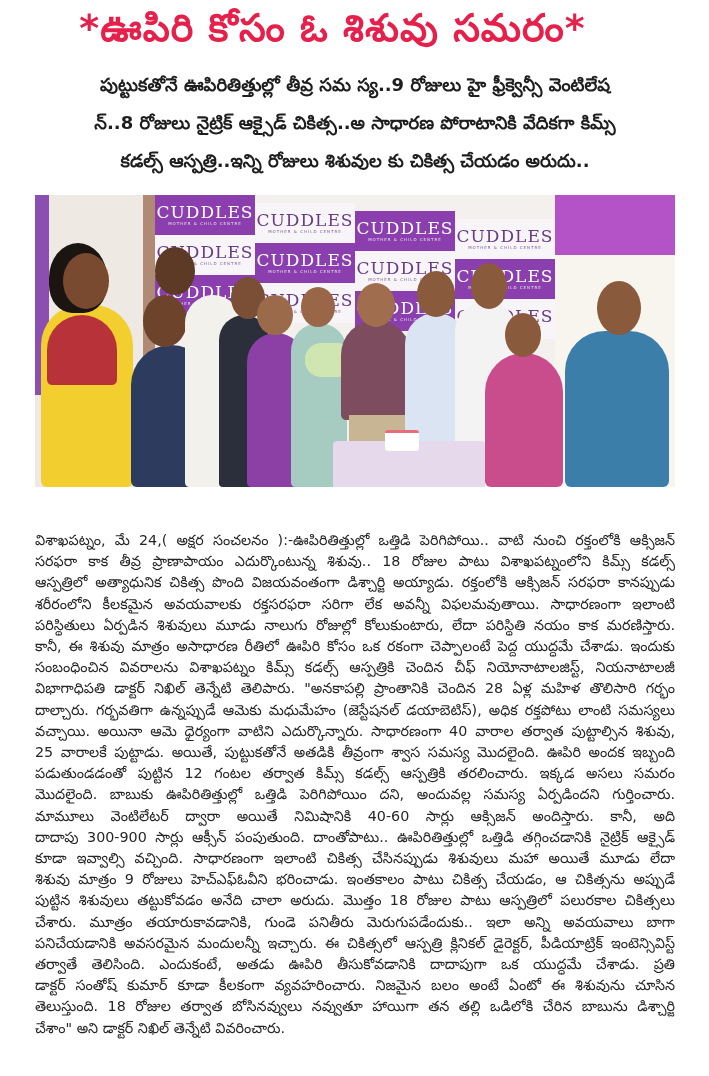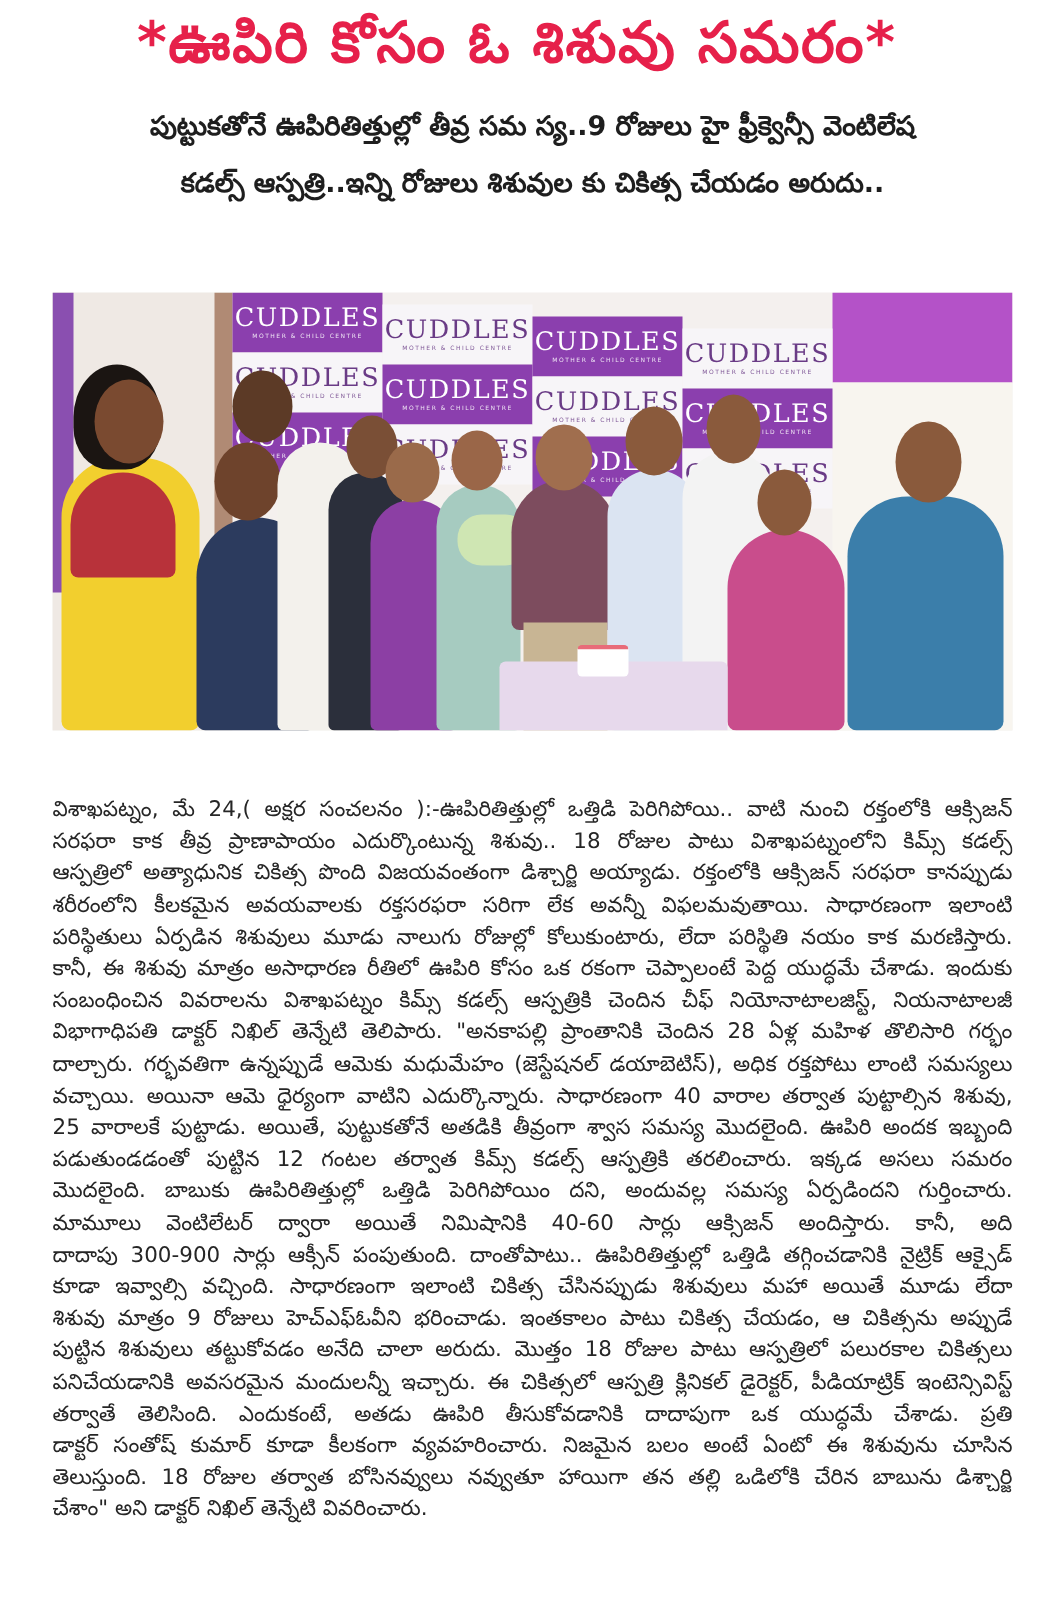--- a/index.html
+++ b/index.html
@@ -3,21 +3,21 @@
 <meta charset="utf-8">
 <style>
   html, body { margin: 0; padding: 0; background: #ffffff; }
   body {
     width: 709px; height: 1076px; overflow: hidden; position: relative;
     font-family: "DejaVu Sans", "Liberation Sans", sans-serif; color: #1a1a1a;
   }
   .title {
     position: absolute; left: 0; top: 4px; width: 665px; text-align: center;
     font-size: 38px; font-weight: bold; color: #e6204a; line-height: 48px;
-    letter-spacing: 1px; white-space: nowrap; padding-left: 12px;
+    letter-spacing: 1px; white-space: nowrap;
   }
   .subhead {
     position: absolute; left: 40px; top: 66px; width: 630px; text-align: center;
     font-size: 18px; font-weight: bold; color: #1e1e1e; line-height: 38px;
   }
   .subhead div { white-space: nowrap; overflow: hidden; }
   .photo {
     position: absolute; left: 35px; top: 195px; width: 640px; height: 292px;
     overflow: hidden; background: #f4f0ee;
   }
@@ -50,20 +50,21 @@
   .body-text .ln { white-space: nowrap; overflow: hidden; text-align-last: justify; text-align: justify; }
   .body-text .ln.last { text-align-last: left; }
 </style>
 </head>
 <body>
 
 <div class="title">*ఊపిరి కోసం ఓ శిశువు సమరం*</div>
 
 <div class="subhead">
   <div>పుట్టుకతోనే ఊపిరితిత్తుల్లో తీవ్ర సమ స్య..9 రోజులు హై ఫ్రీక్వెన్సీ వెంటిలేష</div>
+  <div>న్..8 రోజులు నైట్రిక్ ఆక్సైడ్ చికిత్స..అ సాధారణ పోరాటానికి వేదికగా కిమ్స్</div>
   <div>కడల్స్ ఆస్పత్రి..ఇన్ని రోజులు శిశువుల కు చికిత్స చేయడం అరుదు..</div>
 </div>
 
 <div class="photo">
   <div class="bg-wall-left"></div>
   <div class="bg-stripe-left"></div>
   <div class="bg-door"></div>
   <div class="bg-wall-right"></div>
   <div class="bg-cabinet"></div>
 
@@ -171,18 +172,19 @@
   <div class="ln">దాల్చారు. గర్భవతిగా ఉన్నప్పుడే ఆమెకు మధుమేహం (జెస్టేషనల్ డయాబెటిస్), అధిక రక్తపోటు లాంటి సమస్యలు</div>
   <div class="ln">వచ్చాయి. అయినా ఆమె ధైర్యంగా వాటిని ఎదుర్కొన్నారు. సాధారణంగా 40 వారాల తర్వాత పుట్టాల్సిన శిశువు,</div>
   <div class="ln">25 వారాలకే పుట్టాడు. అయితే, పుట్టుకతోనే అతడికి తీవ్రంగా శ్వాస సమస్య మొదలైంది. ఊపిరి అందక ఇబ్బంది</div>
   <div class="ln">పడుతుండడంతో పుట్టిన 12 గంటల తర్వాత కిమ్స్ కడల్స్ ఆస్పత్రికి తరలించారు. ఇక్కడ అసలు సమరం</div>
   <div class="ln">మొదలైంది. బాబుకు ఊపిరితిత్తుల్లో ఒత్తిడి పెరిగిపోయిం దని, అందువల్ల సమస్య ఏర్పడిందని గుర్తించారు.</div>
   <div class="ln">మామూలు వెంటిలేటర్ ద్వారా అయితే నిమిషానికి 40-60 సార్లు ఆక్సిజన్ అందిస్తారు. కానీ, అది</div>
   <div class="ln">దాదాపు 300-900 సార్లు ఆక్సీన్ పంపుతుంది. దాంతోపాటు.. ఊపిరితిత్తుల్లో ఒత్తిడి తగ్గించడానికి నైట్రిక్ ఆక్సైడ్</div>
   <div class="ln">కూడా ఇవ్వాల్సి వచ్చింది. సాధారణంగా ఇలాంటి చికిత్స చేసినప్పుడు శిశువులు మహా అయితే మూడు లేదా</div>
   <div class="ln">శిశువు మాత్రం 9 రోజులు హెచ్ఎఫ్ఓవీని భరించాడు. ఇంతకాలం పాటు చికిత్స చేయడం, ఆ చికిత్సను అప్పుడే</div>
   <div class="ln">పుట్టిన శిశువులు తట్టుకోవడం అనేది చాలా అరుదు. మొత్తం 18 రోజుల పాటు ఆస్పత్రిలో పలురకాల చికిత్సలు</div>
+  <div class="ln">చేశారు. మూత్రం తయారుకావడానికి, గుండె పనితీరు మెరుగుపడేందుకు.. ఇలా అన్ని అవయవాలు బాగా</div>
   <div class="ln">పనిచేయడానికి అవసరమైన మందులన్నీ ఇచ్చారు. ఈ చికిత్సలో ఆస్పత్రి క్లినికల్ డైరెక్టర్, పీడియాట్రిక్ ఇంటెన్సివిస్ట్</div>
   <div class="ln">తర్వాతే తెలిసింది. ఎందుకంటే, అతడు ఊపిరి తీసుకోవడానికి దాదాపుగా ఒక యుద్ధమే చేశాడు. ప్రతి</div>
   <div class="ln">డాక్టర్ సంతోష్ కుమార్ కూడా కీలకంగా వ్యవహరించారు. నిజమైన బలం అంటే ఏంటో ఈ శిశువును చూసిన</div>
   <div class="ln">తెలుస్తుంది. 18 రోజుల తర్వాత బోసినవ్వులు నవ్వుతూ హాయిగా తన తల్లి ఒడిలోకి చేరిన బాబును డిశ్చార్జి</div>
   <div class="ln last">చేశాం" అని డాక్టర్ నిఖిల్ తెన్నేటి వివరించారు.</div>
 </div>
 
 </body></html>

